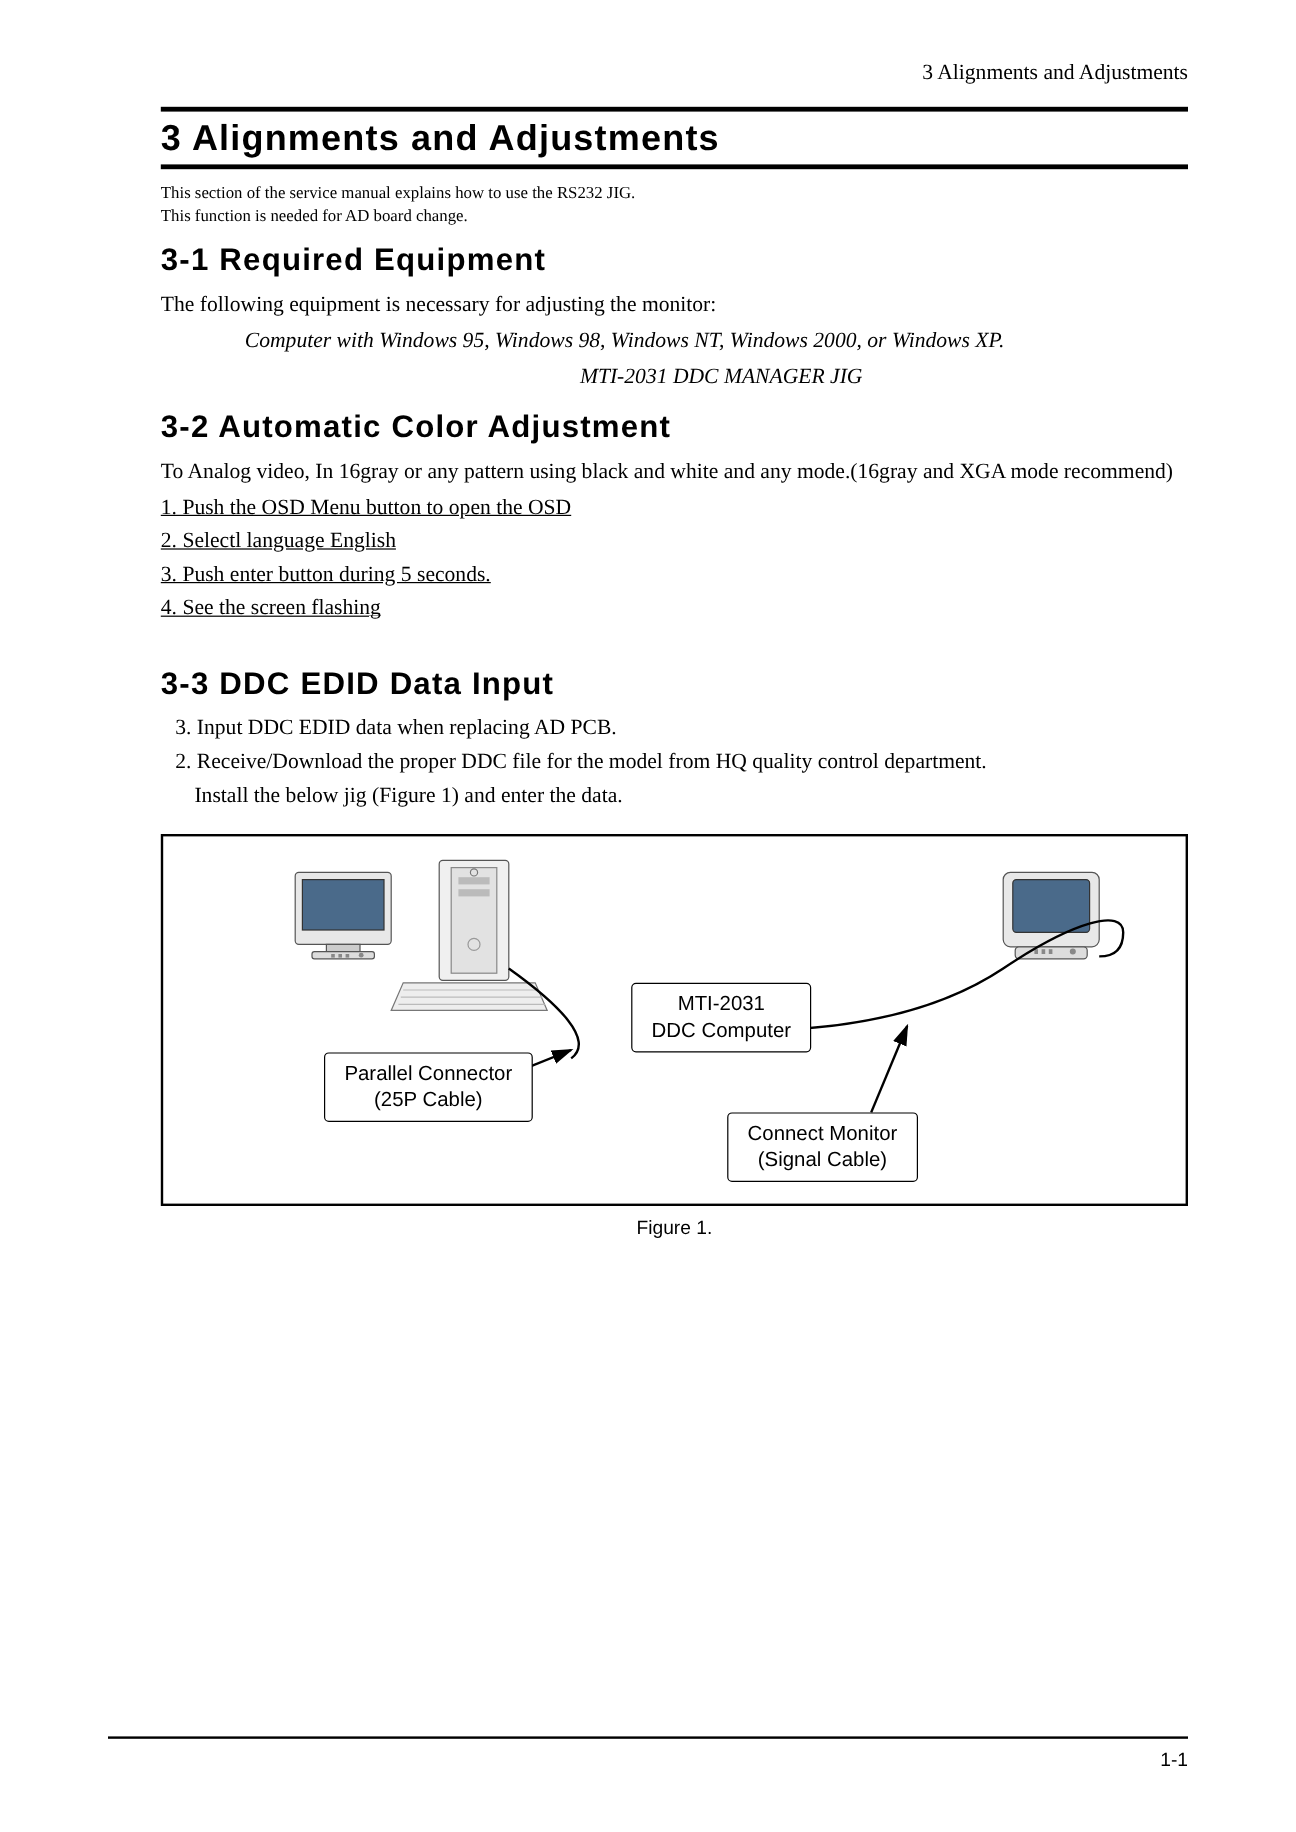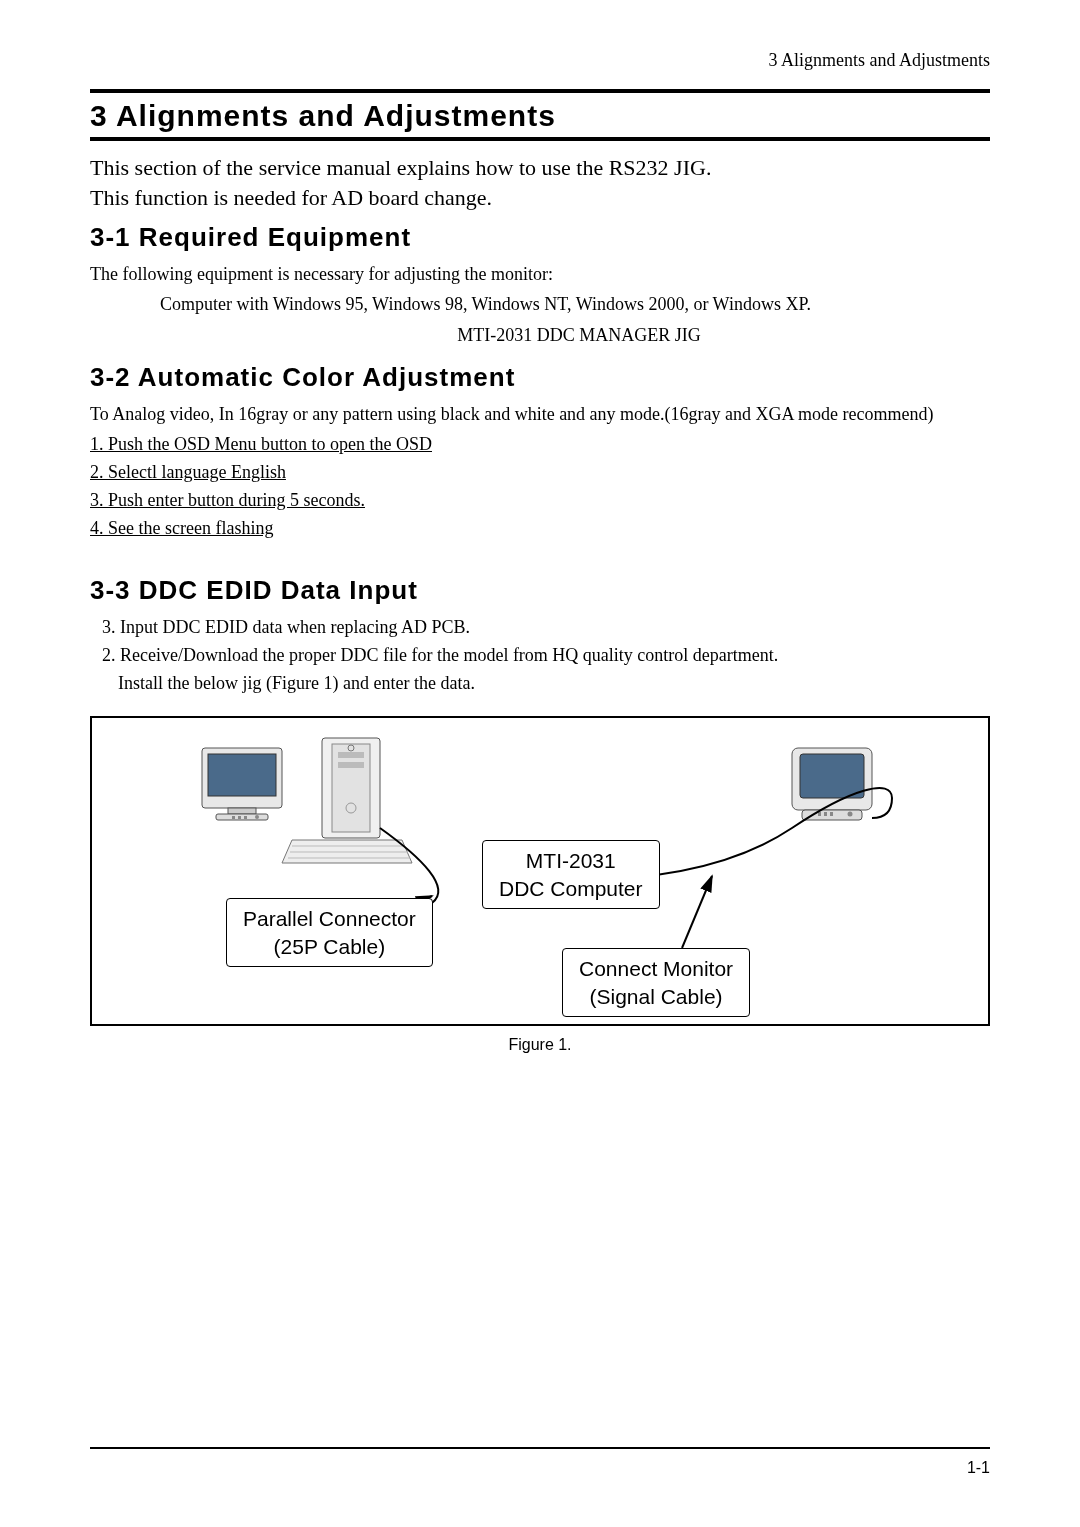--- a/index.html
+++ b/index.html
@@ -6,57 +6,59 @@
   body {
     width: 1080px;
     height: 1527px;
     background: #ffffff;
     font-family: "Times New Roman", Times, serif;
     color: #000;
     position: relative;
   }
   .page {
     padding: 50px 90px 50px 90px;
+    margin-left: 44px;
   }
   .top-header {
     text-align: right;
     font-size: 18px;
     margin-bottom: 18px;
   }
   .rule-thick {
     border: none;
     border-top: 4px solid #000;
     margin: 0;
   }
   h1.chapter-title {
     font-family: Arial, Helvetica, sans-serif;
     font-size: 30px;
     font-weight: bold;
     letter-spacing: 1px;
     padding: 6px 0 4px 0;
   }
   .intro {
-    font-size: 22px;
+    font-size: 14px;
     margin: 12px 0 10px 0;
     line-height: 1.35;
   }
   h2.section-title {
     font-family: Arial, Helvetica, sans-serif;
     font-size: 26px;
     font-weight: bold;
     letter-spacing: 1px;
     margin: 8px 0 8px 0;
   }
   .body-text {
     font-size: 18px;
     line-height: 1.45;
     margin: 4px 0;
   }
   .indented {
     margin-left: 70px;
+    font-style: italic;
   }
   .step-list .body-text {
     margin: 2px 0;
     text-decoration: underline;
   }
   .ddc-list .body-text {
     margin: 2px 0 2px 12px;
   }
   .figure-wrap {
     margin-top: 20px;
@@ -86,21 +88,21 @@
     font-family: Arial, Helvetica, sans-serif;
     font-size: 16px;
   }
   
   .fig-svg { position: absolute; left:0; top:0; }
   .label-box {
     position: absolute;
     border: 1px solid #000;
     background: #fff;
     font-family: Arial, Helvetica, sans-serif;
-    font-size: 21px;
+    font-size: 17px;
     text-align: center;
     padding: 6px 16px;
     line-height: 1.3;
     border-radius: 4px;
   }
   .fig-label-parallel { left: 134px; top: 180px; }
   .fig-label-mti { left: 390px; top: 122px; }
   .fig-label-connect { left: 470px; top: 230px; }
 </style>
 </head>

